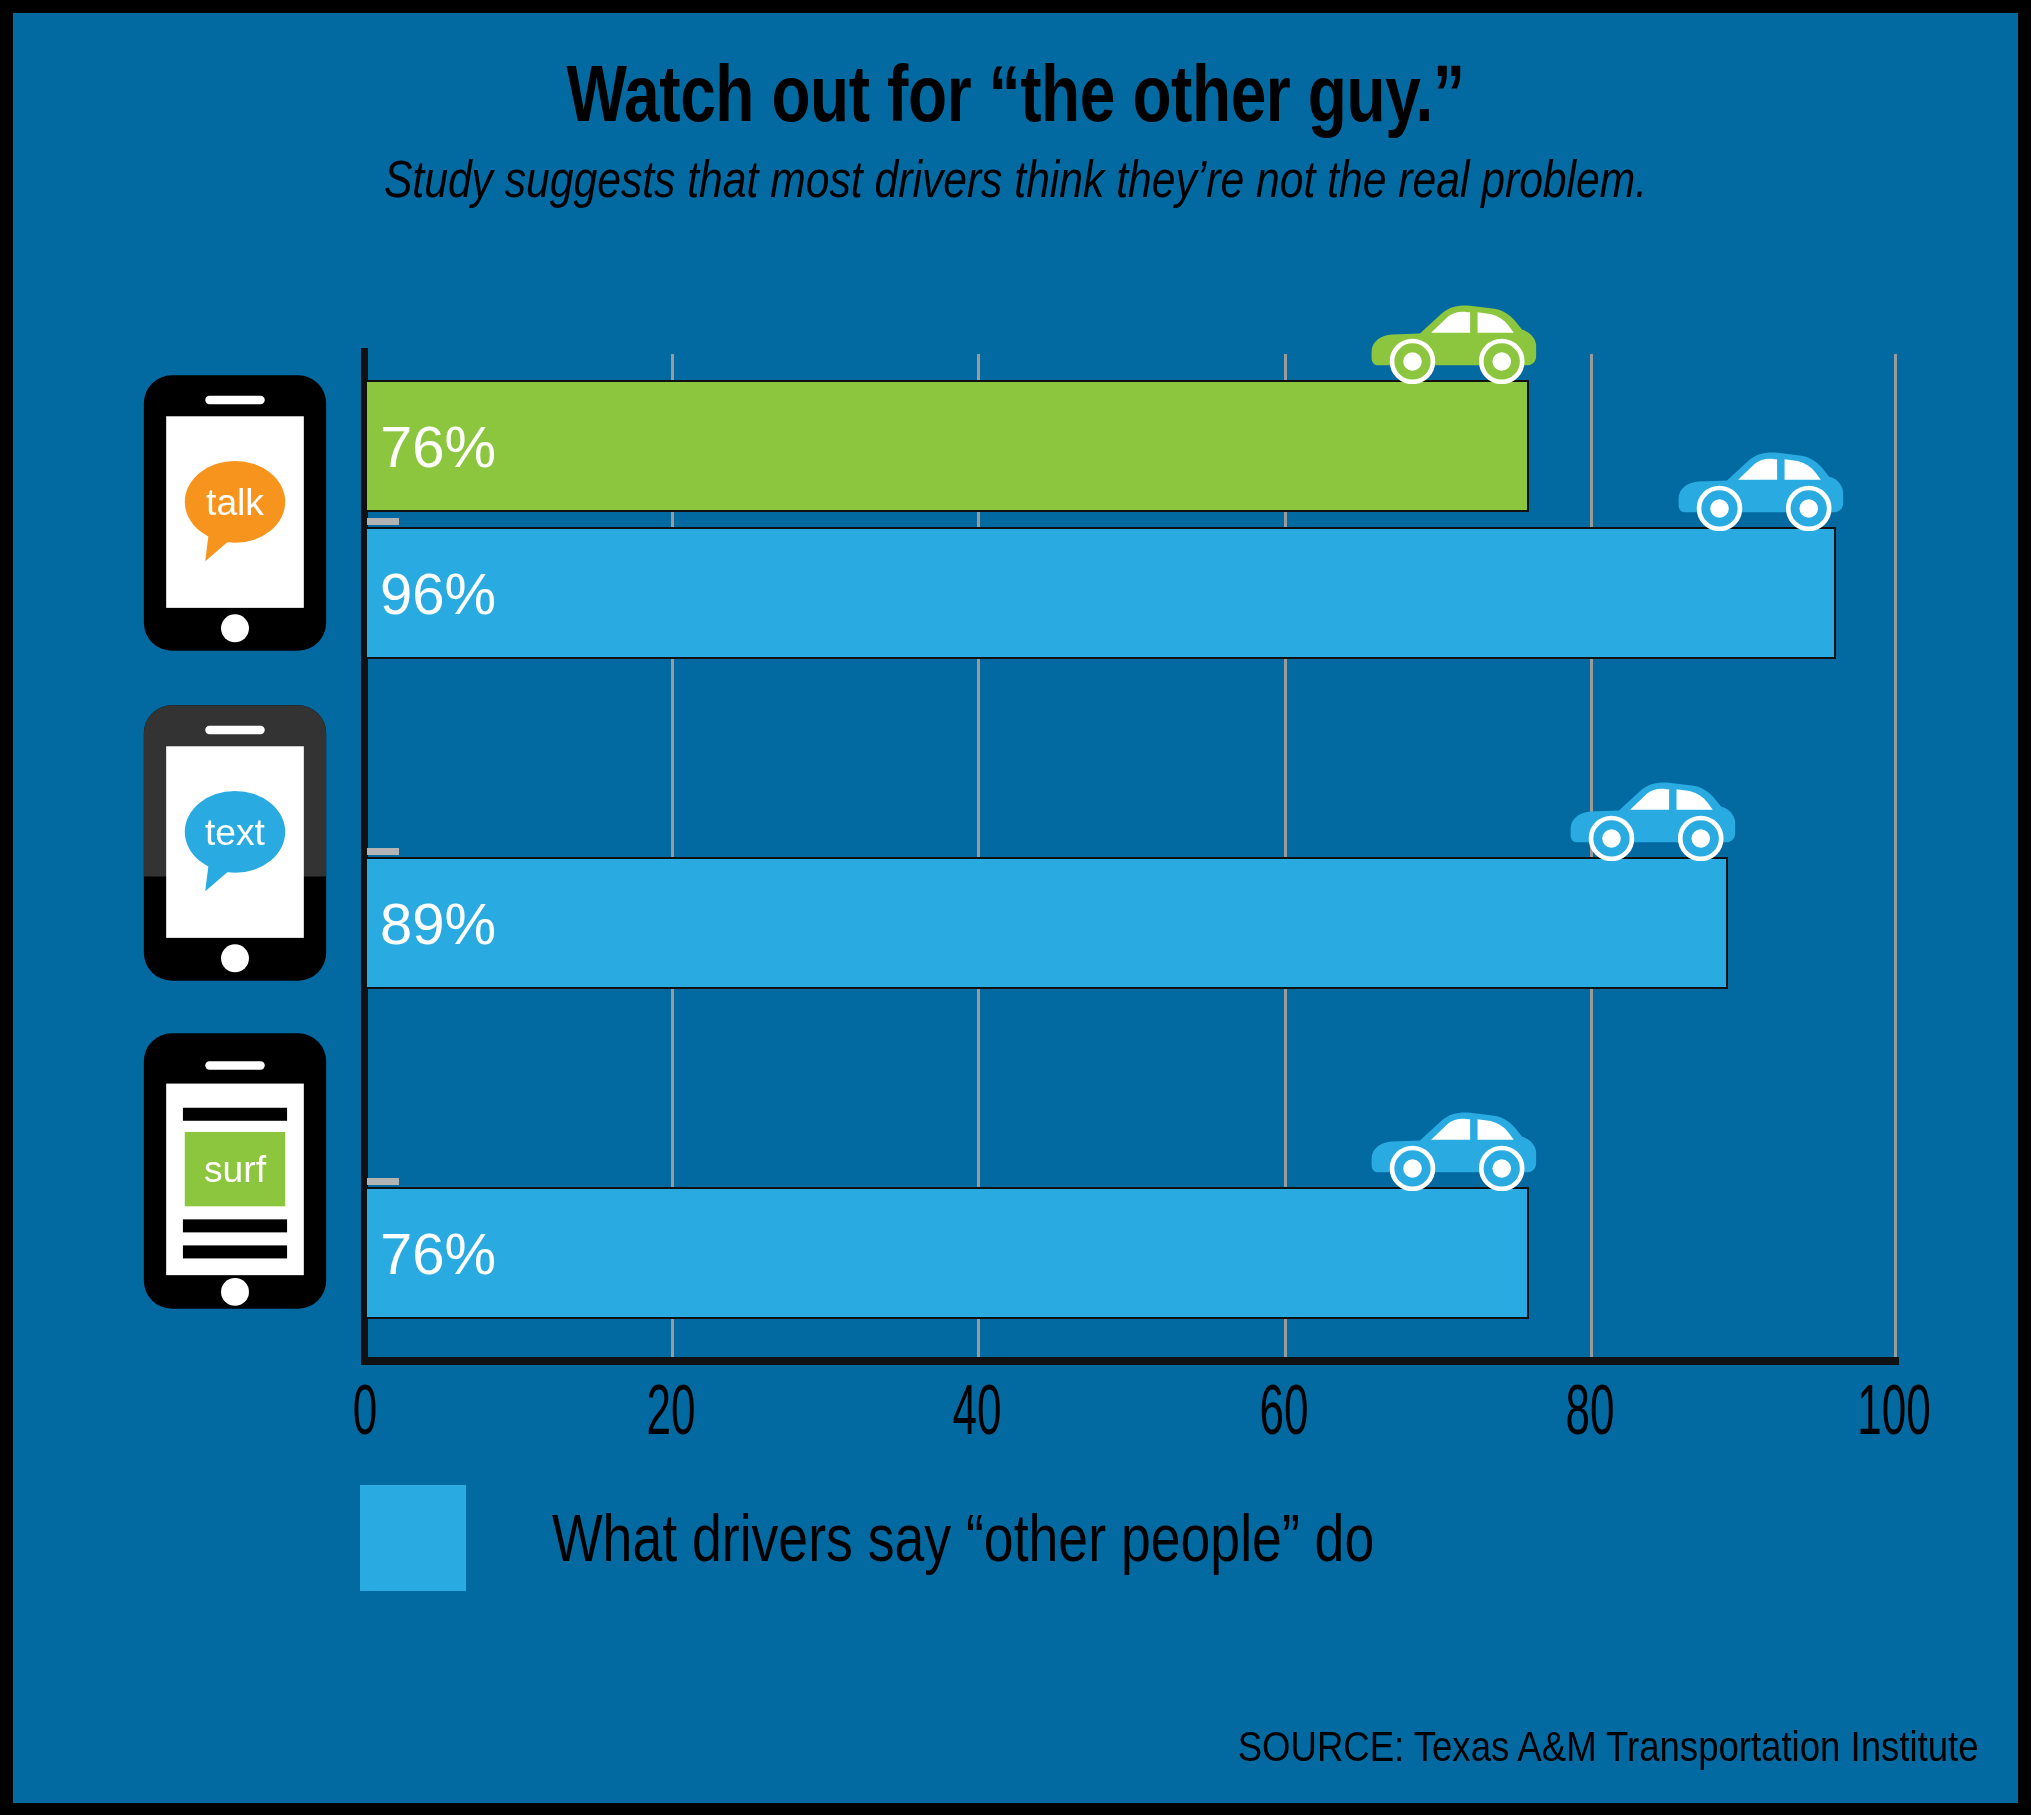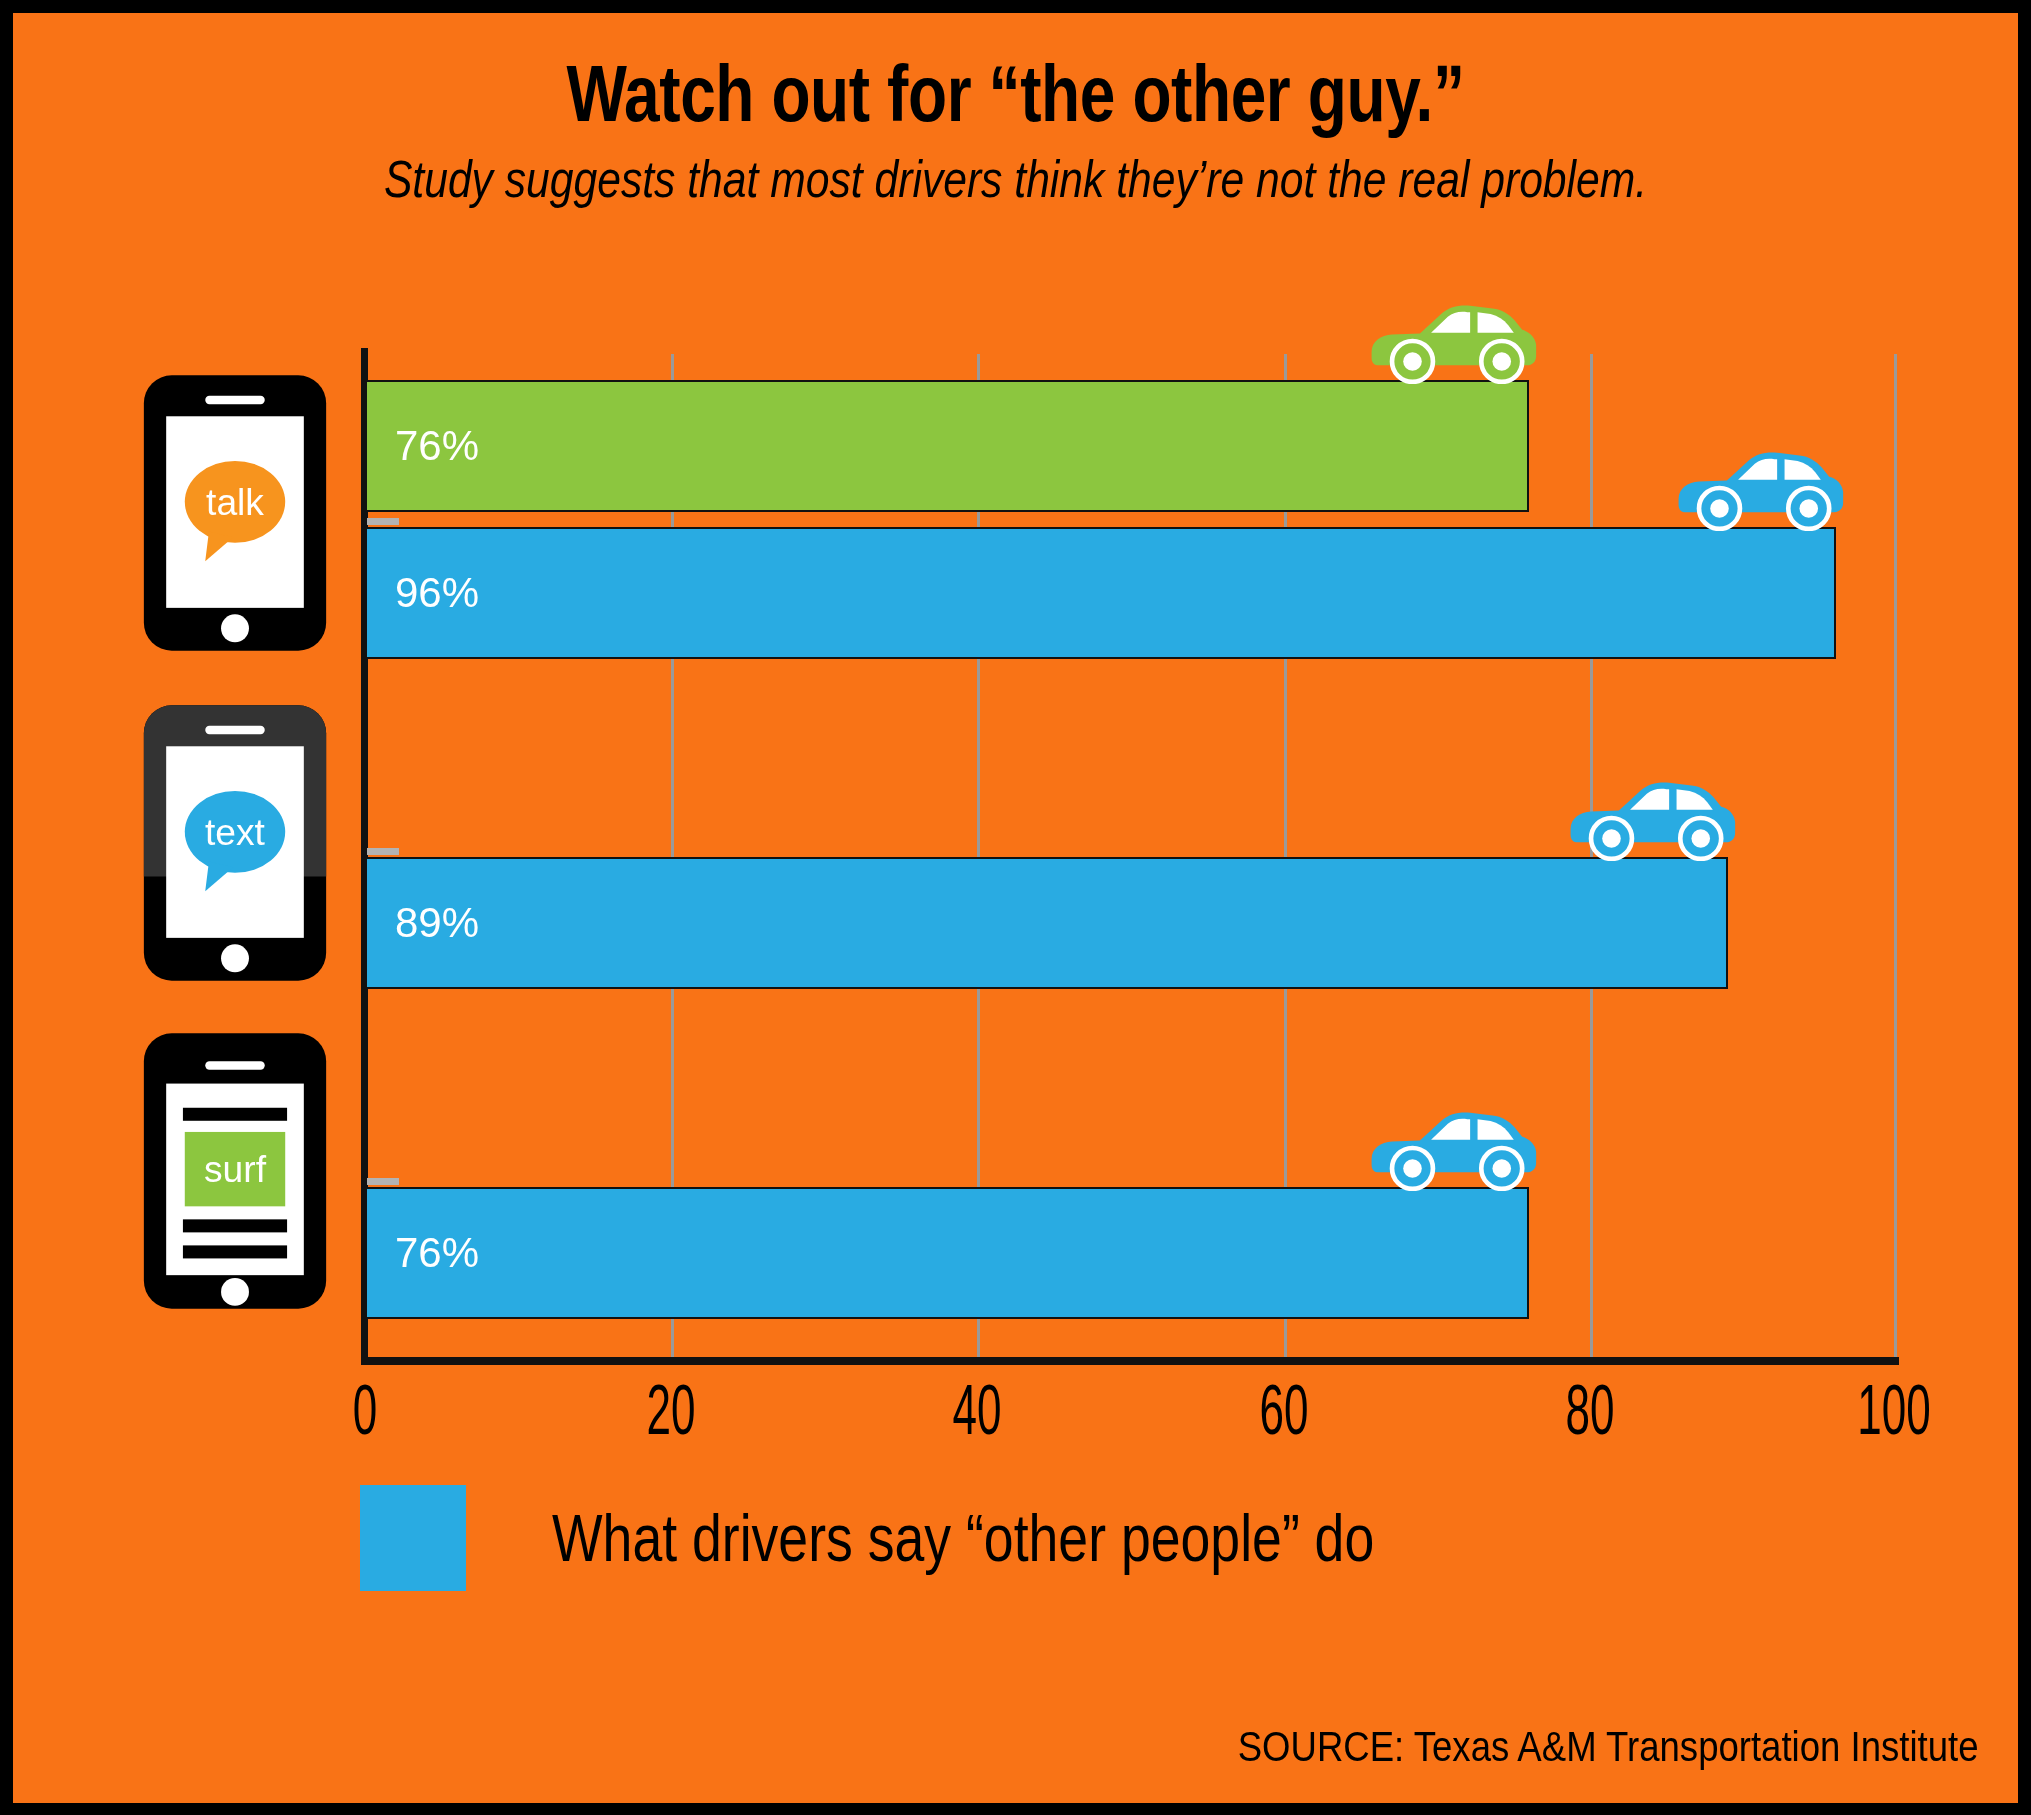--- a/index.html
+++ b/index.html
@@ -6,21 +6,21 @@
   html, body {
     width: 2031px; height: 1816px;
     background: #ffffff;
     font-family: "Liberation Sans", sans-serif;
     overflow: hidden;
   }
   #frame {
     position: absolute; left: 0; top: 0;
     width: 2031px; height: 1816px;
     border: 13px solid #000000;
-    background: #f97316;
+    background: #0369a1;
   }
 
   
   #header { position: absolute; left: 0; top: 37px; width: 100%; text-align: center; }
   #title {
     font-size: 80px; font-weight: 700; color: #000;
     letter-spacing: -0.5px;
     transform: scaleX(0.80); transform-origin: center;
     white-space: nowrap;
     line-height: 1.1;
@@ -56,23 +56,23 @@
   
   .group { position: absolute; left: 0; width: 100%; }
   .bar-wrap { position: absolute; left: 0; height: 100%; }
   .bar {
     position: absolute; left: 0; top: 0; bottom: 0;
     border: 2.8px solid #111;
   }
   .bar.green { background: #8CC63F; }
   .bar.blue  { background: #29ABE2; text-align: center; }
   .bar-label {
-    position: absolute; left: 28px; top: 50%;
+    position: absolute; left: 13px; top: 50%;
     transform: translateY(-50%);
-    color: #ffffff; font-size: 42px; font-weight: 400;
+    color: #ffffff; font-size: 58px; font-weight: 400;
     letter-spacing: 0px;
     white-space: nowrap;
   }
   .minitick {
     position: absolute; left: 1.9px;
     width: 32px; height: 6.5px; background: #b3b3b3;
   }
 
   
   .car { position: absolute; }

